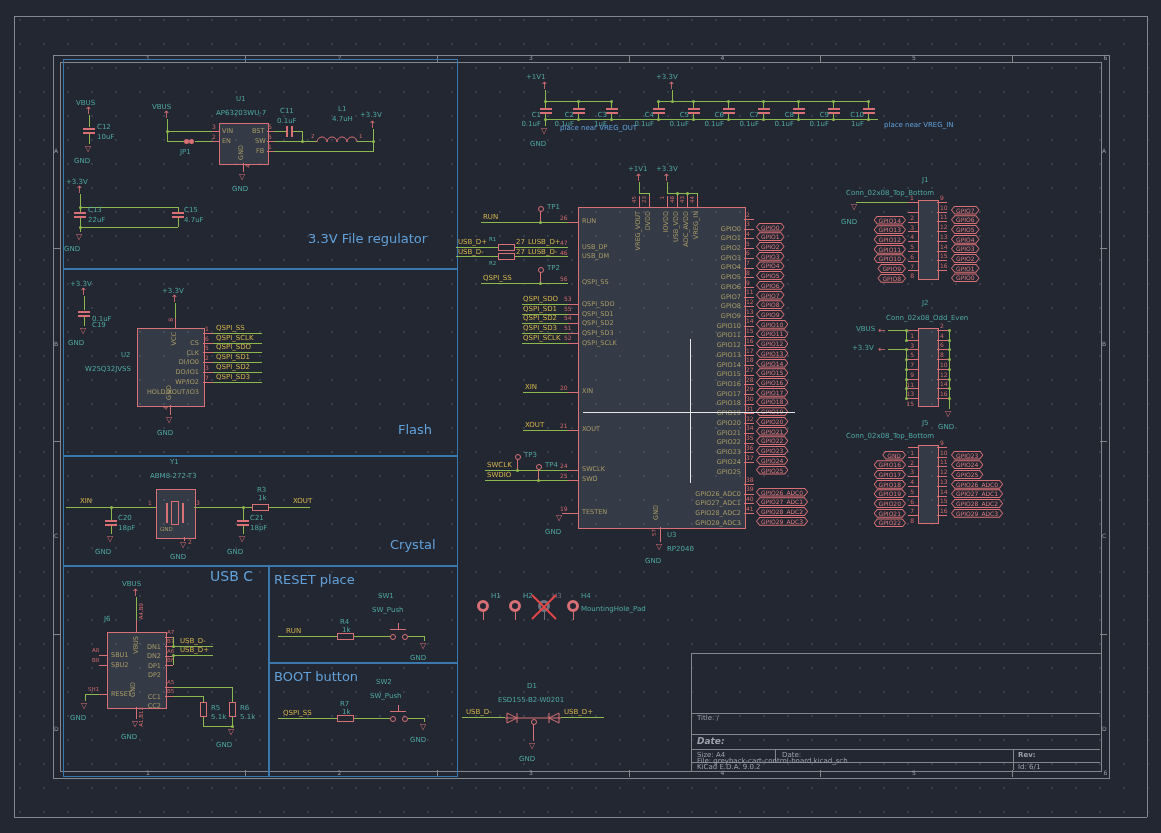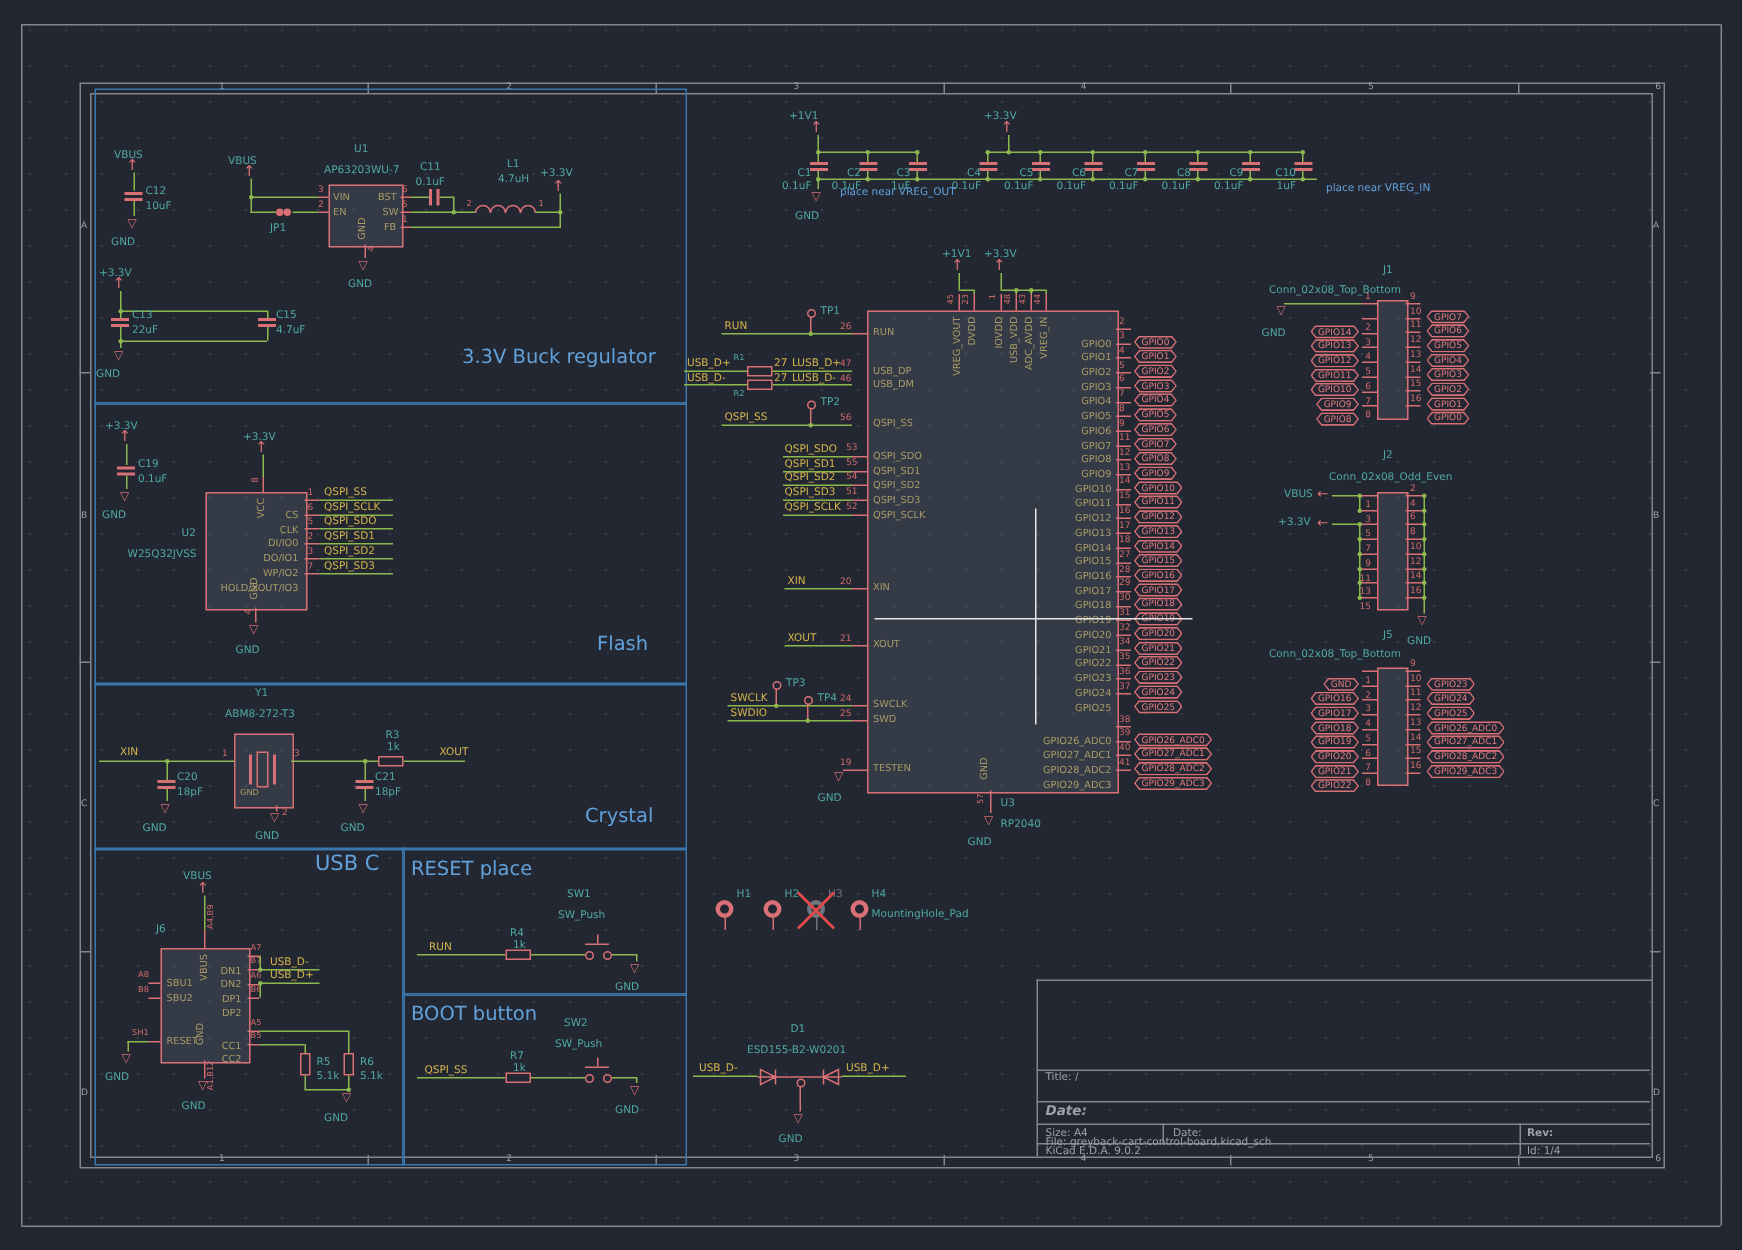--- a/index.html
+++ b/index.html
@@ -150,21 +150,21 @@
         <span class="t gray" style="left:0;top:0;font-size:6px">D</span>
       </div>
     </div>
 
   <div class="bluebox" style="left:63px;top:59px;width:393px;height:209px"></div>
   <div class="bluebox" style="left:63px;top:268px;width:393px;height:187px"></div>
   <div class="bluebox" style="left:63px;top:455px;width:393px;height:110px"></div>
   <div class="bluebox" style="left:63px;top:565px;width:205px;height:210px"></div>
   <div class="bluebox" style="left:268px;top:565px;width:188px;height:97px"></div>
   <div class="bluebox" style="left:268px;top:662px;width:188px;height:113px"></div>
-  <span class="t blue" style="left:308px;top:232px">3.3V Buck regulator</span>
+  <span class="t blue" style="left:308px;top:232px">3.3V File regulator</span>
   <span class="t blue" style="left:398px;top:423px">Flash</span>
   <span class="t blue" style="left:390px;top:538px">Crystal</span>
   <span class="t blue" style="left:210px;top:569px;font-size:14px">USB C</span>
   <span class="t blue" style="left:274px;top:573px">RESET place</span>
   <span class="t blue" style="left:274px;top:670px">BOOT button</span>
 
   <span class="t teal" style="left:76px;top:100px">VBUS</span>
   <i class="up" style="left:84px;top:106px"></i>
   <i class="wv" style="left:89px;top:115px;height:12px"></i>
   <i class="cp" style="left:83px;top:128px"></i>
@@ -258,21 +258,21 @@
   <span class="t teal" style="left:360px;top:112px">+3.3V</span>
 
   <span class="t teal" style="left:70px;top:281px">+3.3V</span>
   <i class="up" style="left:79px;top:287px"></i>
   <i class="wv" style="left:84px;top:296px;height:14px"></i>
   <i class="cp" style="left:78px;top:311px"></i>
   <i class="cp" style="left:78px;top:315px"></i>
   <i class="wv" style="left:84px;top:317px;height:9px"></i>
   <i class="gnd" style="left:80px;top:327px"></i>
   <span class="t teal" style="left:68px;top:340px">GND</span>
-  <span class="t teal" style="left:92px;top:306px">C19</span>
+  <span class="t teal" style="left:92px;top:322px">C19</span>
   <span class="t teal" style="left:92px;top:316px">0.1uF</span>
   <span class="t teal" style="left:162px;top:288px">+3.3V</span>
   <i class="up" style="left:170px;top:294px"></i>
   <i class="wv" style="left:175px;top:303px;height:15px"></i>
   <i class="sv" style="left:175px;top:318px;height:10px"></i>
   <span class="vt pin" style="left:168px;top:318px">8</span>
   <div class="box" style="left:137px;top:328px;width:66px;height:77px"></div>
   <span class="vt pname" style="left:171px;top:332px">VCC</span>
   <span class="vt pname" style="left:166px;top:385px">GND</span>
   <span class="t teal" style="left:121px;top:352px">U2</span>
@@ -1275,15 +1275,15 @@
   <div class="gl" style="left:691px;top:762px;width:409px"></div>
   <div class="gvl" style="left:775px;top:749px;height:13px"></div>
   <div class="gvl" style="left:1013px;top:749px;height:21px"></div>
   <span class="t gray" style="left:697px;top:715px">Title: /</span>
   <span class="t gray" style="left:697px;top:758px">File: greyback-cart-control-board.kicad_sch</span>
   <span class="t gray" style="left:697px;top:737px;font-size:9px;font-style:italic;font-weight:bold">Date:</span>
   <span class="t gray" style="left:697px;top:752px">Size: A4</span>
   <span class="t gray" style="left:782px;top:752px">Date:</span>
   <span class="t gray" style="left:1018px;top:752px;font-weight:bold">Rev:</span>
   <span class="t gray" style="left:697px;top:764px">KiCad E.D.A. 9.0.2</span>
-  <span class="t gray" style="left:1018px;top:764px">Id: 1/4</span>
+  <span class="t gray" style="left:1018px;top:764px">Id: 6/1</span>
 
 </div>
 
 </body></html>

